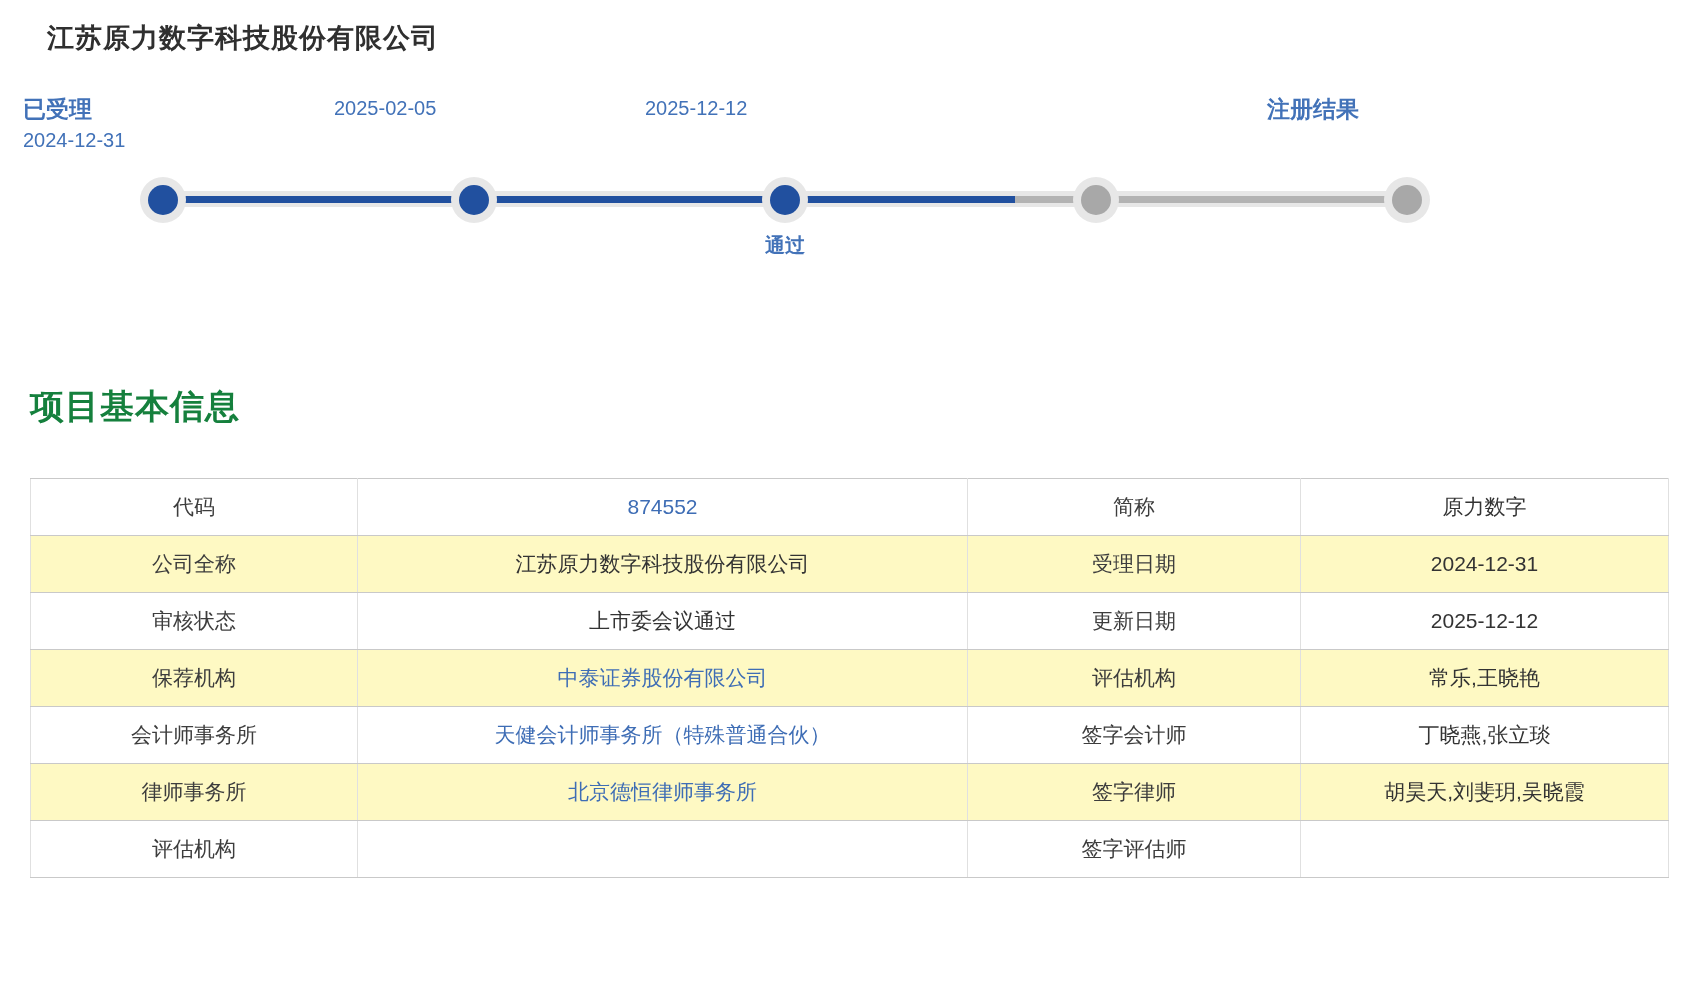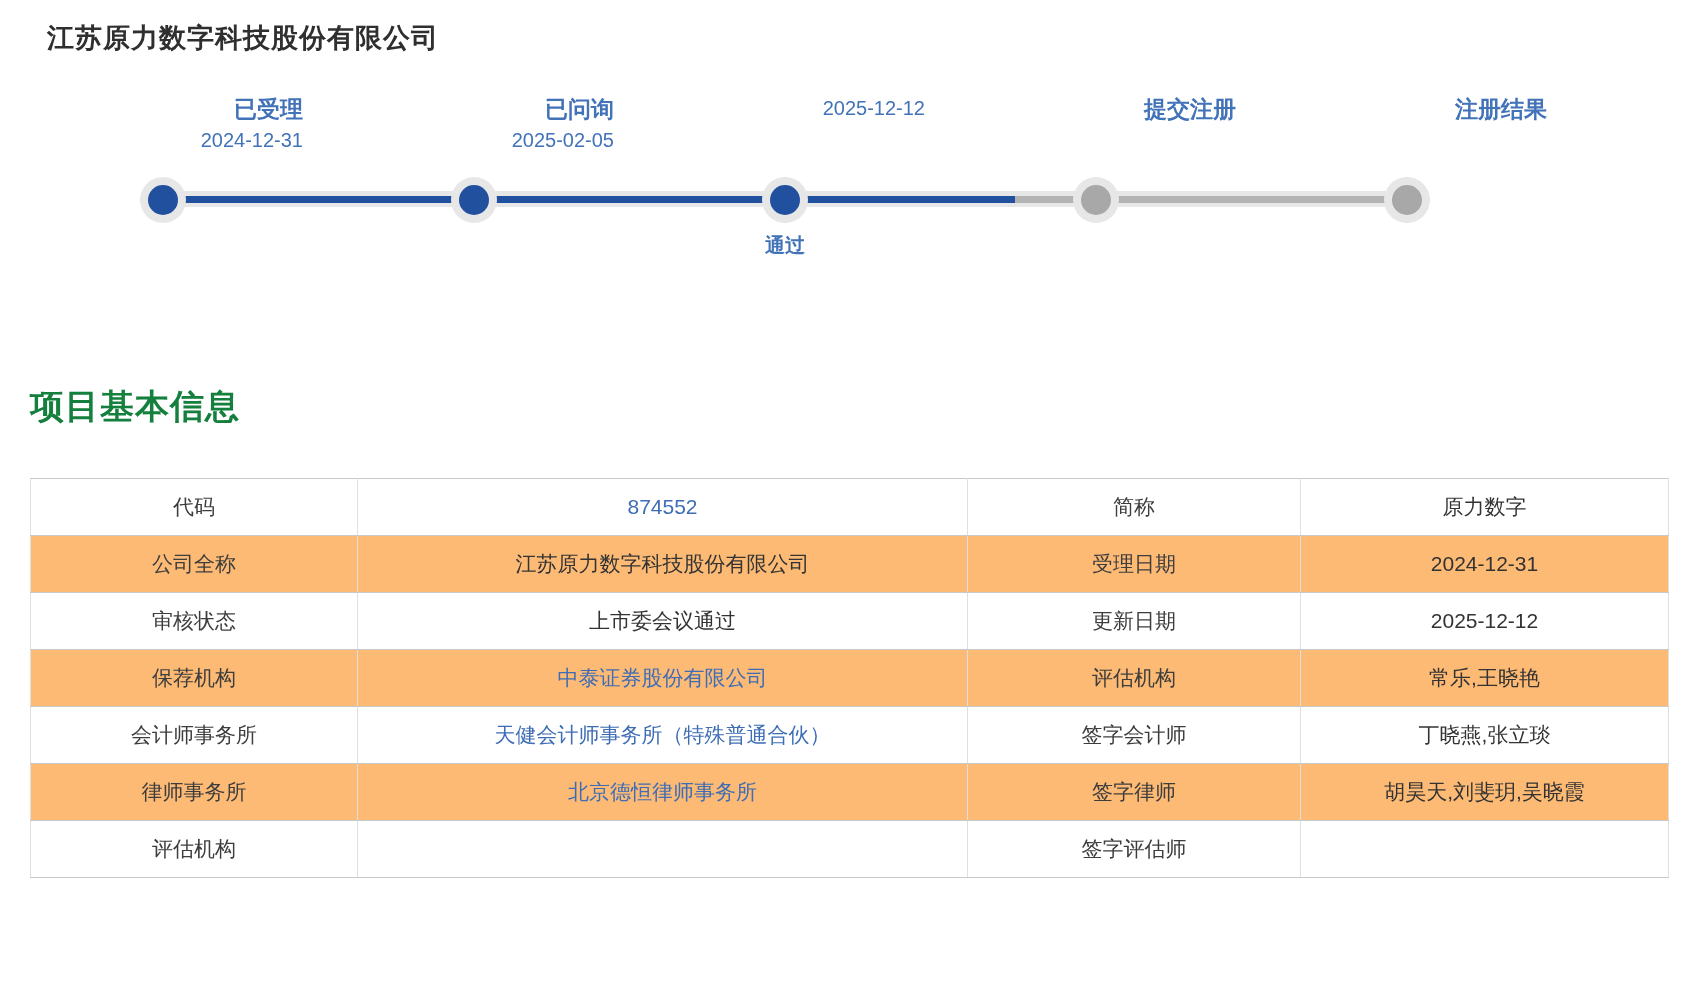--- a/index.html
+++ b/index.html
@@ -6,21 +6,21 @@
   body { font-family: "Liberation Sans", sans-serif; background: #fff; }
   .page { position: relative; width: 1692px; height: 990px; background: #fff; overflow: hidden; }
 
   .page-title {
     position: absolute; left: 47px; top: 20px;
     font-size: 27px; font-weight: bold; color: #2f2f2f; letter-spacing: 1px;
   }
 
   
   .timeline { position: absolute; left: 0; top: 0; width: 100%; height: 300px; }
-  .timeline-step { position: absolute; top: 93px; width: 280px; transform: translateX(-50%); text-align: right; }
+  .timeline-step { position: absolute; top: 93px; width: 280px; transform: translateX(-50%); text-align: left; }
   .step-label { font-size: 23px; font-weight: bold; color: #4272b8; line-height: 32px; }
   .step-date  { font-size: 20px; color: #4272b8; line-height: 30px; min-height: 30px; }
 
   .track-halo {
     position: absolute; left: 150px; top: 191px; width: 1270px; height: 16px;
     background: #e7e7e7; border-radius: 8px;
   }
   .track-base {
     position: absolute; left: 163px; top: 196px; width: 1244px; height: 7px;
     background: #b3b3b3;
@@ -49,46 +49,44 @@
     position: absolute; left: 30px; top: 478px; width: 1638px;
     border-collapse: collapse; table-layout: fixed;
     font-size: 21px; color: #333;
   }
   .info-table td {
     height: 57px; text-align: center; vertical-align: middle;
     border-top: 1px solid #c9c9c9; border-bottom: 1px solid #c9c9c9;
     border-left: 1px solid #e0e0e0; border-right: 1px solid #e0e0e0;
     overflow: hidden; white-space: nowrap;
   }
-  .info-table tr.shaded { background: #fdba74; margin-left: 24px; }
+  .info-table tr.shaded { background: #fef9c3; margin-left: 24px; }
   .info-table td.label-cell { color: #3d3d3d; }
   .info-table td.link { color: #3e6db5; cursor: pointer; }
 </style>
 </head>
 <body>
 
 <div class="page">
 
   <div class="page-title">江苏原力数字科技股份有限公司</div>
 
   <div class="timeline">
 
     <div class="timeline-step" style="left:163px">
       <div class="step-label">已受理</div>
       <div class="step-date">2024-12-31</div>
     </div>
     <div class="timeline-step" style="left:474px">
-      <div class="step-label">已问询</div>
       <div class="step-date">2025-02-05</div>
     </div>
     <div class="timeline-step" style="left:785px">
       <div class="step-date">2025-12-12</div>
     </div>
     <div class="timeline-step" style="left:1096px">
-      <div class="step-label">提交注册</div>
       <div class="step-date"></div>
     </div>
     <div class="timeline-step" style="left:1407px">
       <div class="step-label">注册结果</div>
       <div class="step-date"></div>
     </div>
 
     <div class="track-halo"></div>
     <div class="track-base">
       <div class="track-progress" style="width: 68.5%;"></div>

